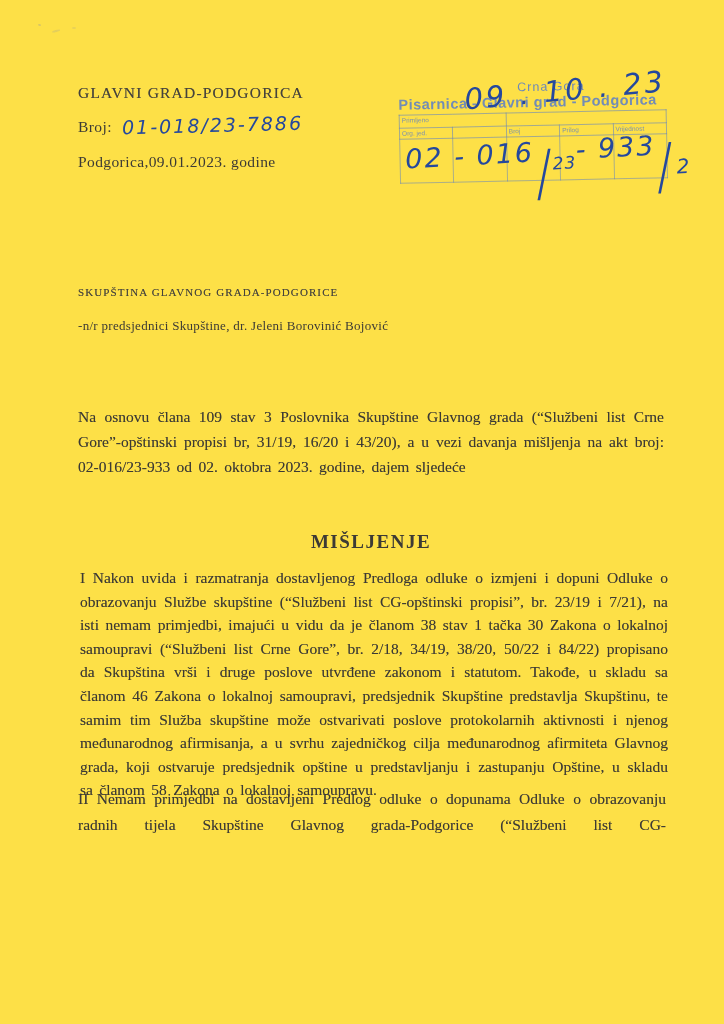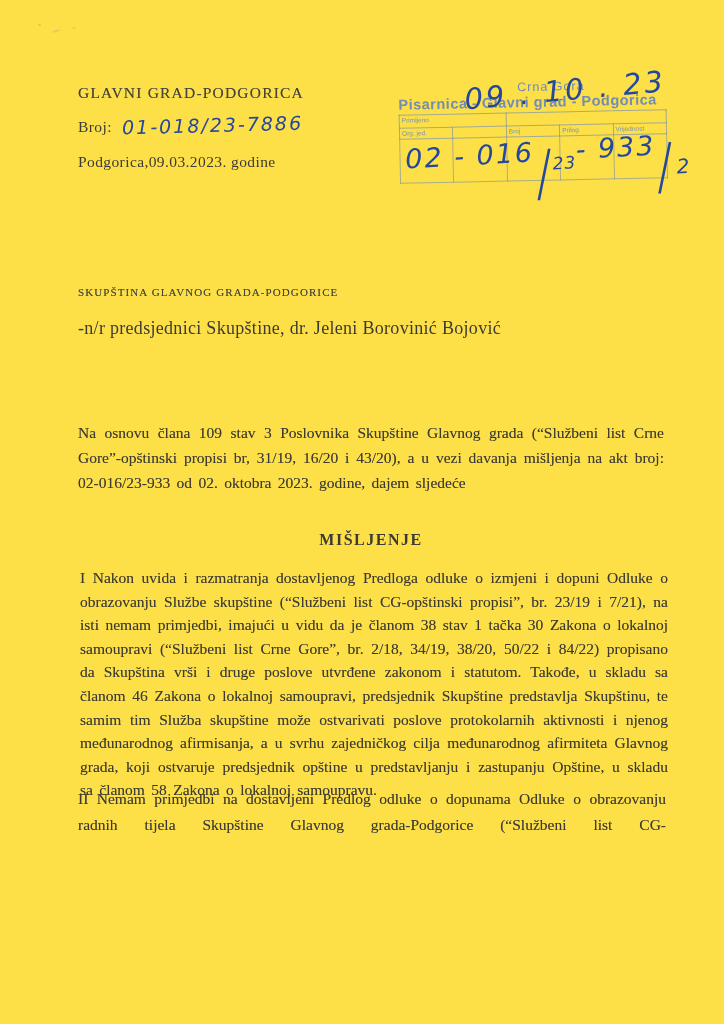--- a/index.html
+++ b/index.html
@@ -81,49 +81,49 @@
     transform:scaleY(2.1) rotate(2deg);transform-origin:top center;
     margin:0 4px;
   }
   .hw-number .sub{font-size:17px;font-weight:500;margin-top:18px;letter-spacing:1px;}
   .hw-number .sub2{font-size:20px;font-weight:500;margin-top:26px;margin-left:2px;}
 
   
   .recipient{position:absolute;left:78px;top:286px;}
   .recipient-org{font-size:11px;letter-spacing:1.1px;color:#45433d;
     text-shadow:0 0 .5px rgba(70,68,60,.5);}
-  .recipient-attn{margin-top:20px;font-size:18px;letter-spacing:.3px;}
+  .recipient-attn{margin-top:20px;font-size:13px;letter-spacing:.3px;}
 
   
   .bodytext{font-size:15.5px;text-align:justify;word-spacing:2.5px;
     text-shadow:0 0 .4px rgba(60,58,50,.45);}
-  .intro{position:absolute;left:78px;top:420px;width:586px;line-height:25px;}
+  .intro{position:absolute;left:78px;top:404px;width:586px;line-height:25px;}
   .title{
     position:absolute;left:78px;top:531px;width:586px;
-    text-align:center;font-size:16px;font-weight:700;letter-spacing:1.5px;
+    text-align:center;font-size:19px;font-weight:700;letter-spacing:1.5px;
   }
   .para1{position:absolute;left:80px;top:566px;width:588px;line-height:23.6px;}
   .para2{position:absolute;left:78px;top:786px;width:588px;line-height:26px;text-align-last:justify;}
 </style>
 </head>
 <body>
 
 <div class="page">
 
   <div class="speck s1"></div>
   <div class="speck s2"></div>
   <div class="speck s3"></div>
 
   <div class="letterhead">
     <div class="lh-line">GLAVNI GRAD-PODGORICA</div>
     <div class="broj-row">
       <span>Broj:</span>
       <span class="hw broj-value">01-018/23-7886</span>
     </div>
-    <div class="place-date">Podgorica,09.03.2023. godine</div>
+    <div class="place-date">Podgorica,09.01.2023. godine</div>
   </div>
 
   <div class="stamp">
     <div class="stamp-country">Crna Gora</div>
     <div class="stamp-office">Pisarnica - Glavni grad - Podgorica</div>
     <table class="stamp-table">
       <tbody>
           <tr class="row-received">
         <td colspan="2">Primljeno</td>
         <td colspan="3"></td>

